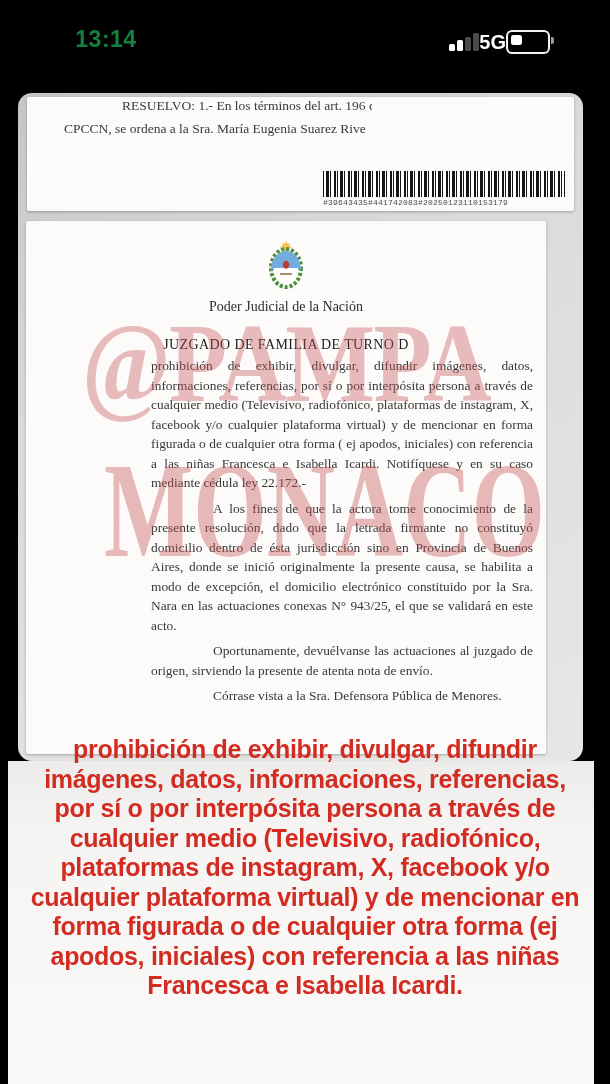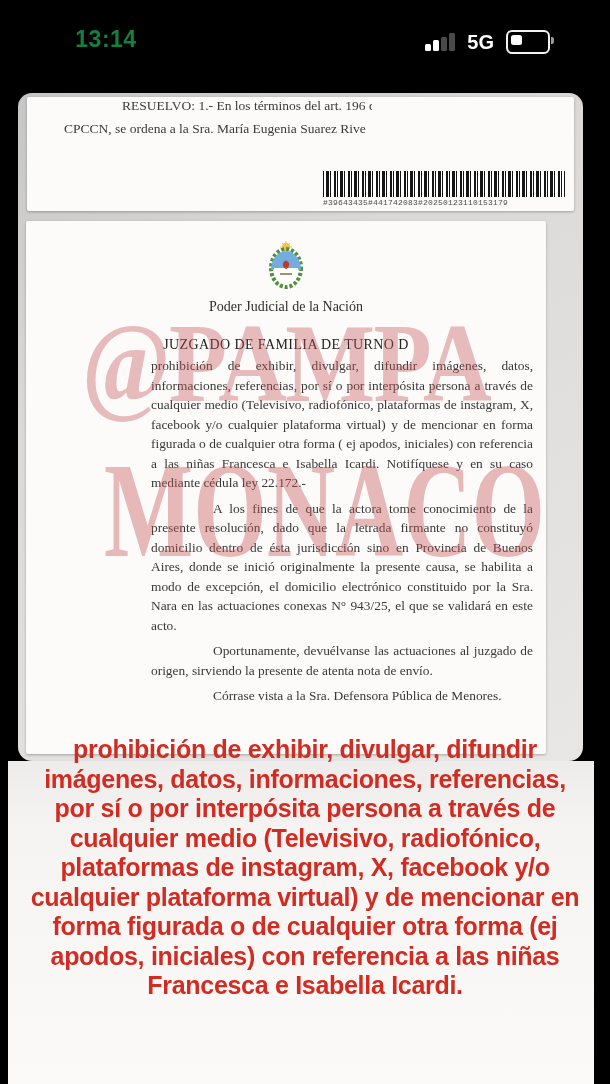--- a/index.html
+++ b/index.html
@@ -3,21 +3,21 @@
 <meta charset="utf-8">
 <style>
   html,body{margin:0;padding:0;background:#000;}
   #screen{position:relative;width:610px;height:1084px;background:#000;overflow:hidden;
           font-family:"Liberation Sans",sans-serif;}
 
   
   .statusbar{position:absolute;top:0;left:0;width:610px;height:88px;}
   .sb-time{position:absolute;left:66px;top:26px;width:80px;color:#15803d;font-size:23px;
            font-weight:bold;letter-spacing:.5px;text-align:center;}
-  .sb-right{position:absolute;right:60px;top:30px;display:flex;align-items:center;gap:12px;}
+  .sb-right{position:absolute;right:60px;top:30px;display:flex;align-items:center;}
   .sig{display:flex;align-items:flex-end;gap:2px;height:18px;}
   .sig i{display:block;width:6px;border-radius:1.5px;background:#4a4a4a;}
   .sig i.on{background:#fff;}
   .sig i:nth-child(1){height:7px;}.sig i:nth-child(2){height:11px;}
   .sig i:nth-child(3){height:14px;}.sig i:nth-child(4){height:18px;}
   .net{color:#fff;font-size:20px;font-weight:bold;}
   .batt{position:relative;width:40px;height:20px;border:2px solid rgba(255,255,255,.95);
         border-radius:6px;}
   .batt .fill{position:absolute;left:3px;top:3px;width:11px;height:10px;border-radius:2.5px;
         background:#fff;}

